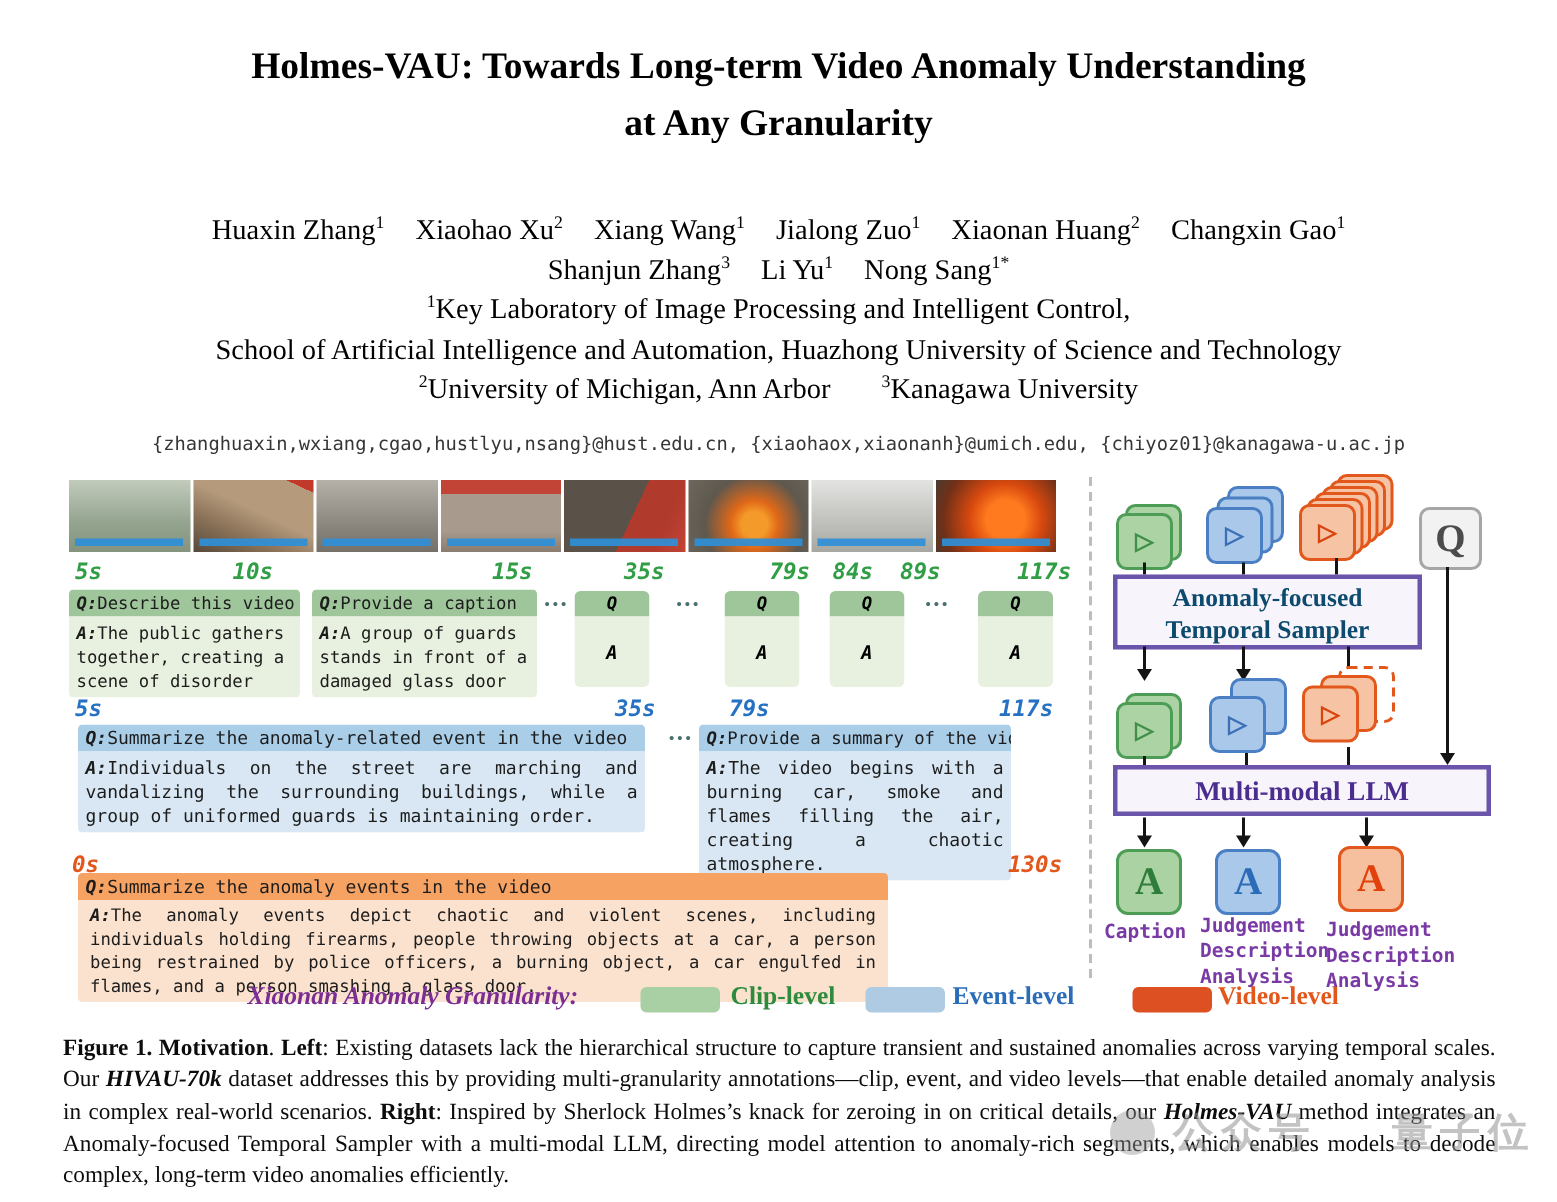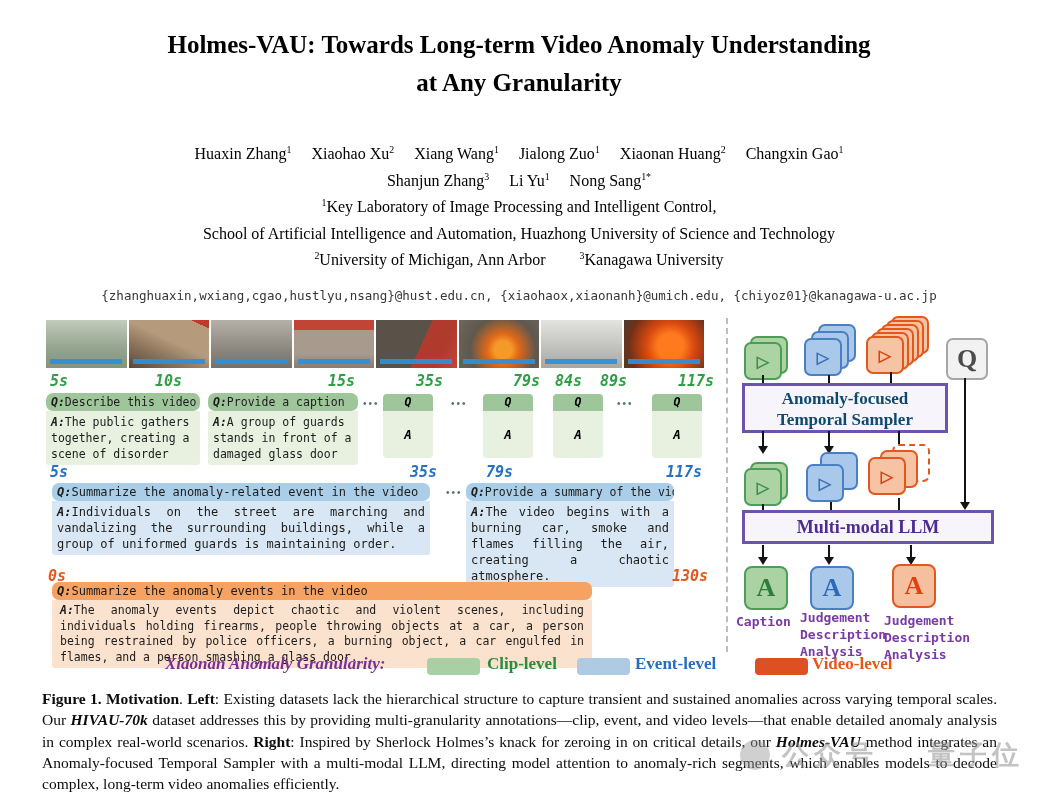--- a/index.html
+++ b/index.html
@@ -3,21 +3,21 @@
 <meta charset="utf-8">
 <style>
   html,body{margin:0;padding:0;background:#fff;}
   .page{position:relative;width:1038px;height:801px;background:#ffffff;overflow:hidden;
         font-family:"Liberation Serif",serif;color:#000;}
 
   
   .title{position:absolute;top:26px;left:0;right:0;text-align:center;
          font-size:25px;font-weight:bold;line-height:38px;}
   .authors{position:absolute;top:141px;left:0;right:0;text-align:center;
-           font-size:16px;line-height:26.5px;}
+           font-size:19px;line-height:26.5px;}
   .author{margin:0 8px;white-space:nowrap;}
   sup{font-size:0.62em;line-height:0;}
   .affil{white-space:nowrap;}
   .affil-gap{display:inline-block;width:34px;}
   .emails{position:absolute;top:288px;left:0;right:0;text-align:center;
           font-family:"DejaVu Sans Mono",monospace;font-size:12.5px;color:#363636;}
 
   
   .figure{position:absolute;left:0;top:316px;width:1038px;height:368px;}
   .divider{position:absolute;left:726px;top:2px;height:334px;width:0;border-left:2px dashed #bdbdbd;}
@@ -37,21 +37,21 @@
   .th8{background:radial-gradient(circle at 58% 55%,#ff7a1e 0 24%,#d8490f 45%,#703018 78%,#4a3c30);}
 
   
   .ts{position:absolute;font-family:"DejaVu Sans Mono",monospace;font-style:italic;
       font-weight:bold;font-size:15px;}
   .ts.g{color:#2f9e44;} .ts.b{color:#2572c4;} .ts.o{color:#e2571c;}
 
   
   .qabox{position:absolute;font-family:"DejaVu Sans Mono",monospace;font-size:12px;
          color:#1c1c1c;border-radius:3px;overflow:hidden;}
-  .qabox .hd{padding:2px 5px;white-space:nowrap;font-size:11.5px;overflow:hidden;border-radius:7px;}
+  .qabox .hd{padding:2px 5px;white-space:nowrap;font-size:11.5px;overflow:hidden;}
   .qabox .bd{padding:3px 5px;line-height:16px;font-size:11.5px;}
   .clip .hd{background:#9fc69b;} .clip .bd{background:#e8f0df;}
   .event .hd{background:#aacde8;} .event .bd{background:#d8e7f3;text-align:justify;font-size:12px;}
   .video .hd{background:#f5a263;} .video .bd{background:#fbe2ce;text-align:justify;line-height:15.5px;padding:3px 8px;}
   .event .hd,.video .hd{font-size:12px;}
   .qp{font-weight:bold;font-style:italic;}
 
   .sq{position:absolute;width:50px;height:64px;border-radius:4px;overflow:hidden;
       text-align:center;font-family:"DejaVu Sans Mono",monospace;}
   .sq .hd{height:17px;background:#9fc69b;font-size:11.5px;line-height:17px;font-weight:bold;font-style:italic;}

